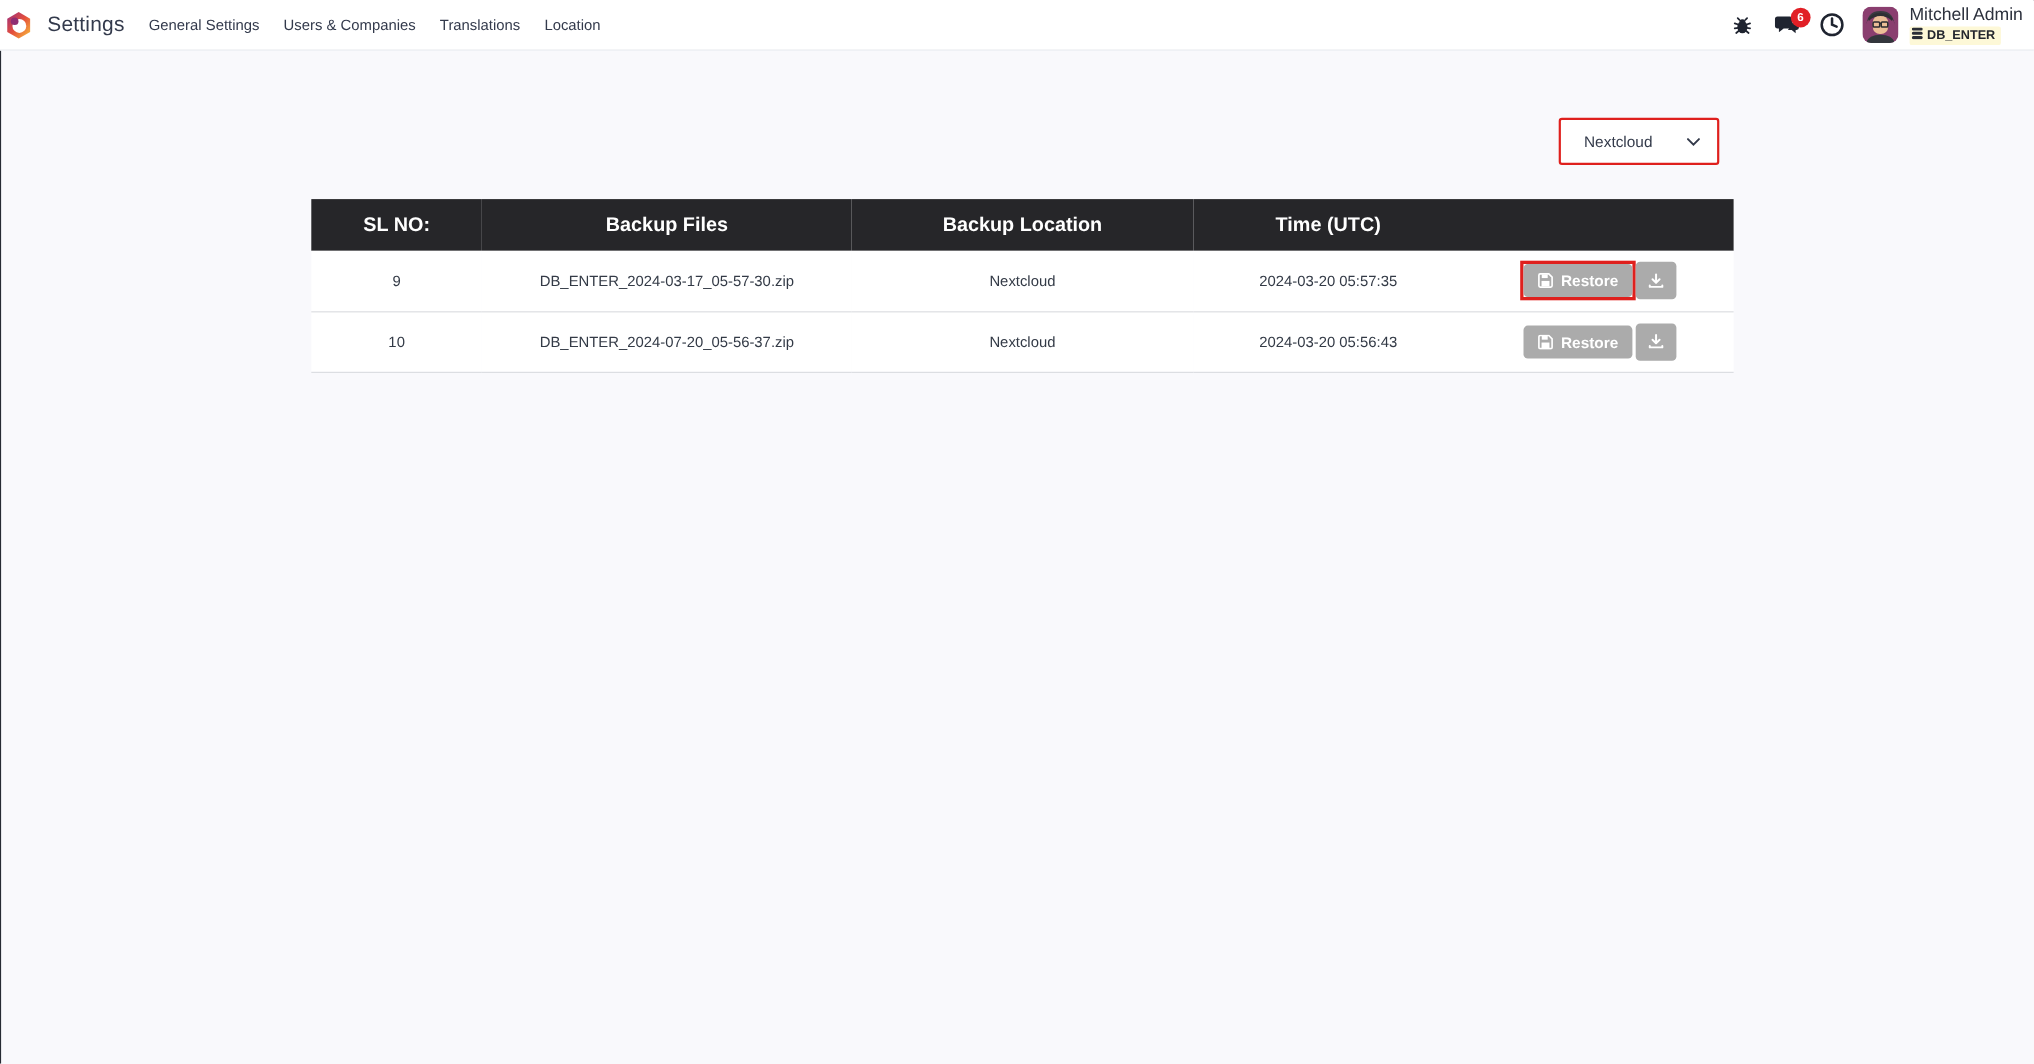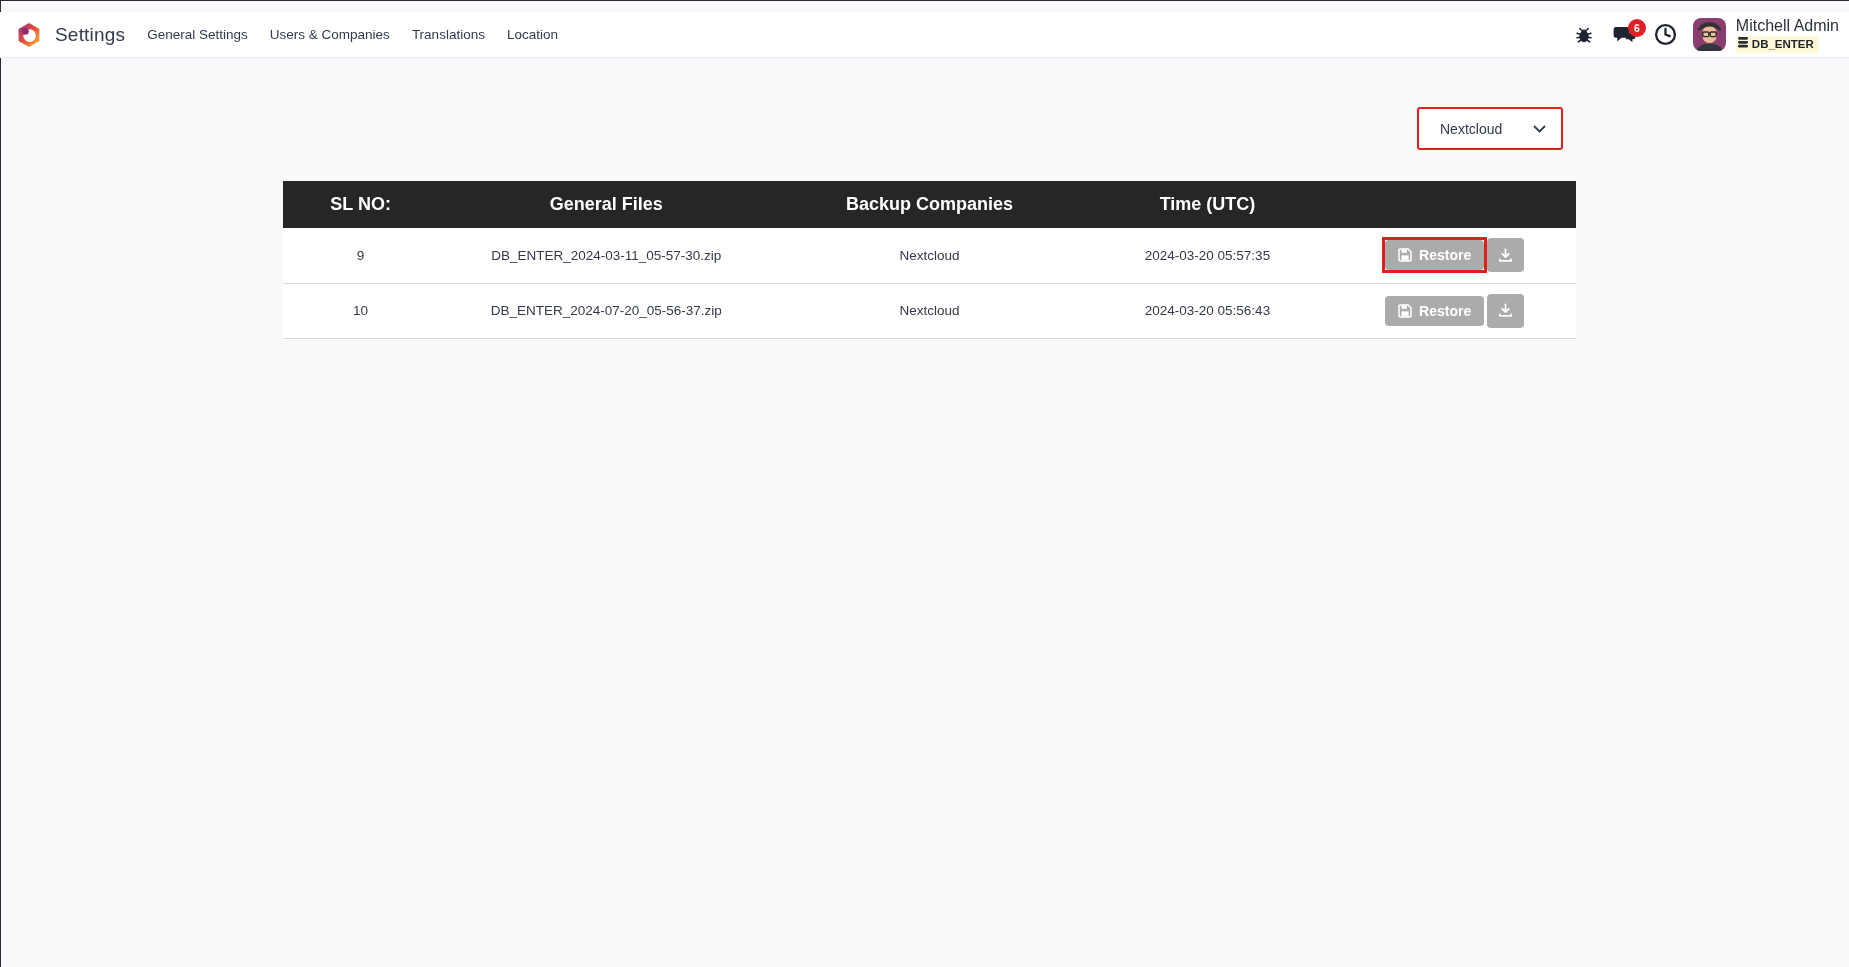--- a/index.html
+++ b/index.html
@@ -13,22 +13,21 @@
   .screen {
     position:relative; width:1849px; height:967px;
     box-shadow: inset 1px 0 0 #272b33, inset 0 1px 0 #272b33;
   }
 
   
   .navbar {
     position:absolute; left:0; top:0; width:100%; height:46px;
     background:#ffffff; border-bottom:1px solid #e7e9ee;
     display:flex; align-items:center; justify-content:space-between;
-    padding:0 8px 0 16px;
-    margin-top:12px;
+    padding:0 8px 0 4px;
   }
   .nav-left { display:flex; align-items:center; height:100%; }
   .logo-btn { display:flex; align-items:center; cursor:pointer; }
   .app-name {
     font-size:19px; font-weight:500; color:var(--nav-text,#333a4c);
     margin-left:13px; cursor:pointer; letter-spacing:.2px;
   }
   .nav-menu { display:flex; align-items:flex-start; gap:22px; margin-left:22px; }
   .nav-menu-item {
     font-size:13.5px; color:var(--nav-text,#333a4c); padding:6px 0;
@@ -186,30 +185,30 @@
         <colgroup>
           <col class="c1">
             <col class="c2">
             <col class="c3">
             <col class="c4">
             <col class="c5">
         </colgroup>
         <thead>
           <tr>
             <th>SL NO:</th>
-            <th>General Files</th>
-            <th>Backup Companies</th>
+            <th>Backup Files</th>
+            <th>Backup Location</th>
             <th>Time (UTC)</th>
             <th></th>
           </tr>
         </thead>
         <tbody>
           <tr>
             <td>9</td>
-            <td>DB_ENTER_2024-03-11_05-57-30.zip</td>
+            <td>DB_ENTER_2024-03-17_05-57-30.zip</td>
             <td>Nextcloud</td>
             <td>2024-03-20 05:57:35</td>
             <td class="actions-cell">
               <span class="actions">
                 <span class="restore-wrap highlighted">
                   <button class="btn-restore">
                     <svg width="14" height="14" viewBox="0 0 14 14">
                       <path d="M1 2.2 A1.2 1.2 0 0 1 2.2 1 H10 L13 4 V11.8 A1.2 1.2 0 0 1 11.8 13 H2.2 A1.2 1.2 0 0 1 1 11.8 Z" fill="none" stroke="#fff" stroke-width="1.5"></path>
                       <rect x="3.6" y="1.4" width="5.4" height="3.4" fill="#fff"></rect>
                       <rect x="3.4" y="7.4" width="7.2" height="5" fill="#fff"></rect>

